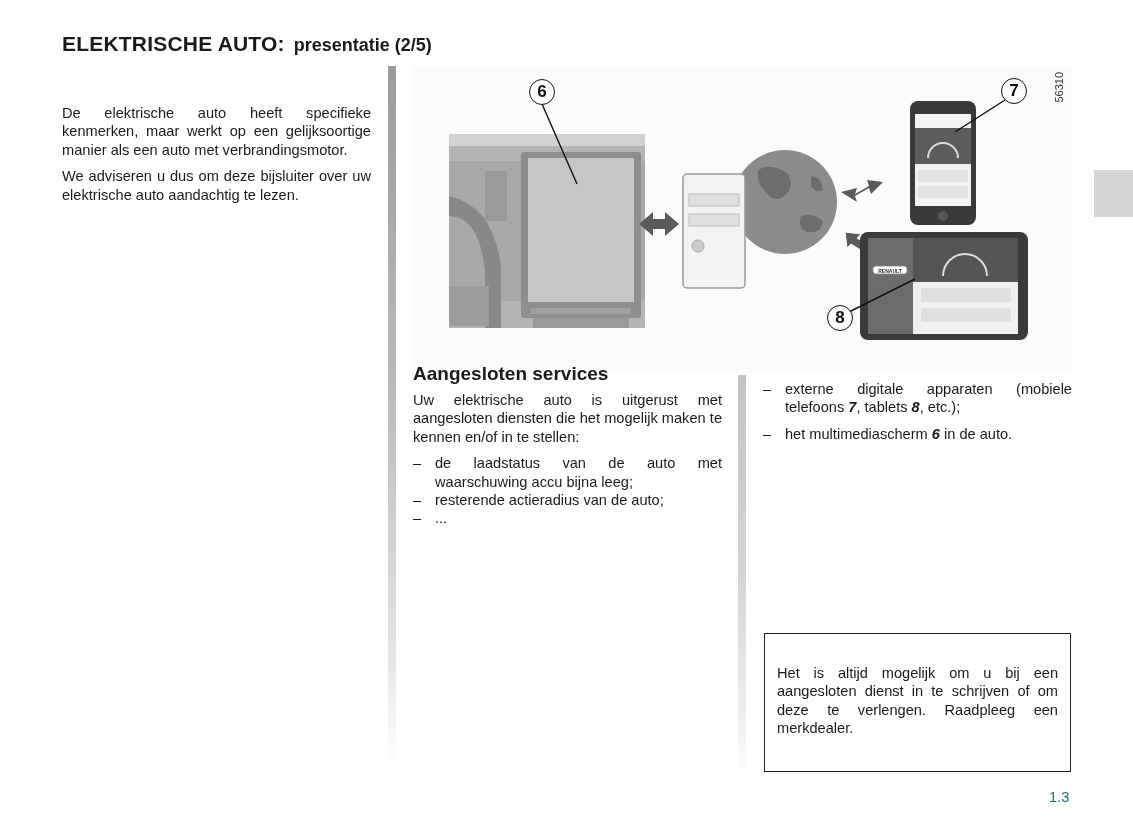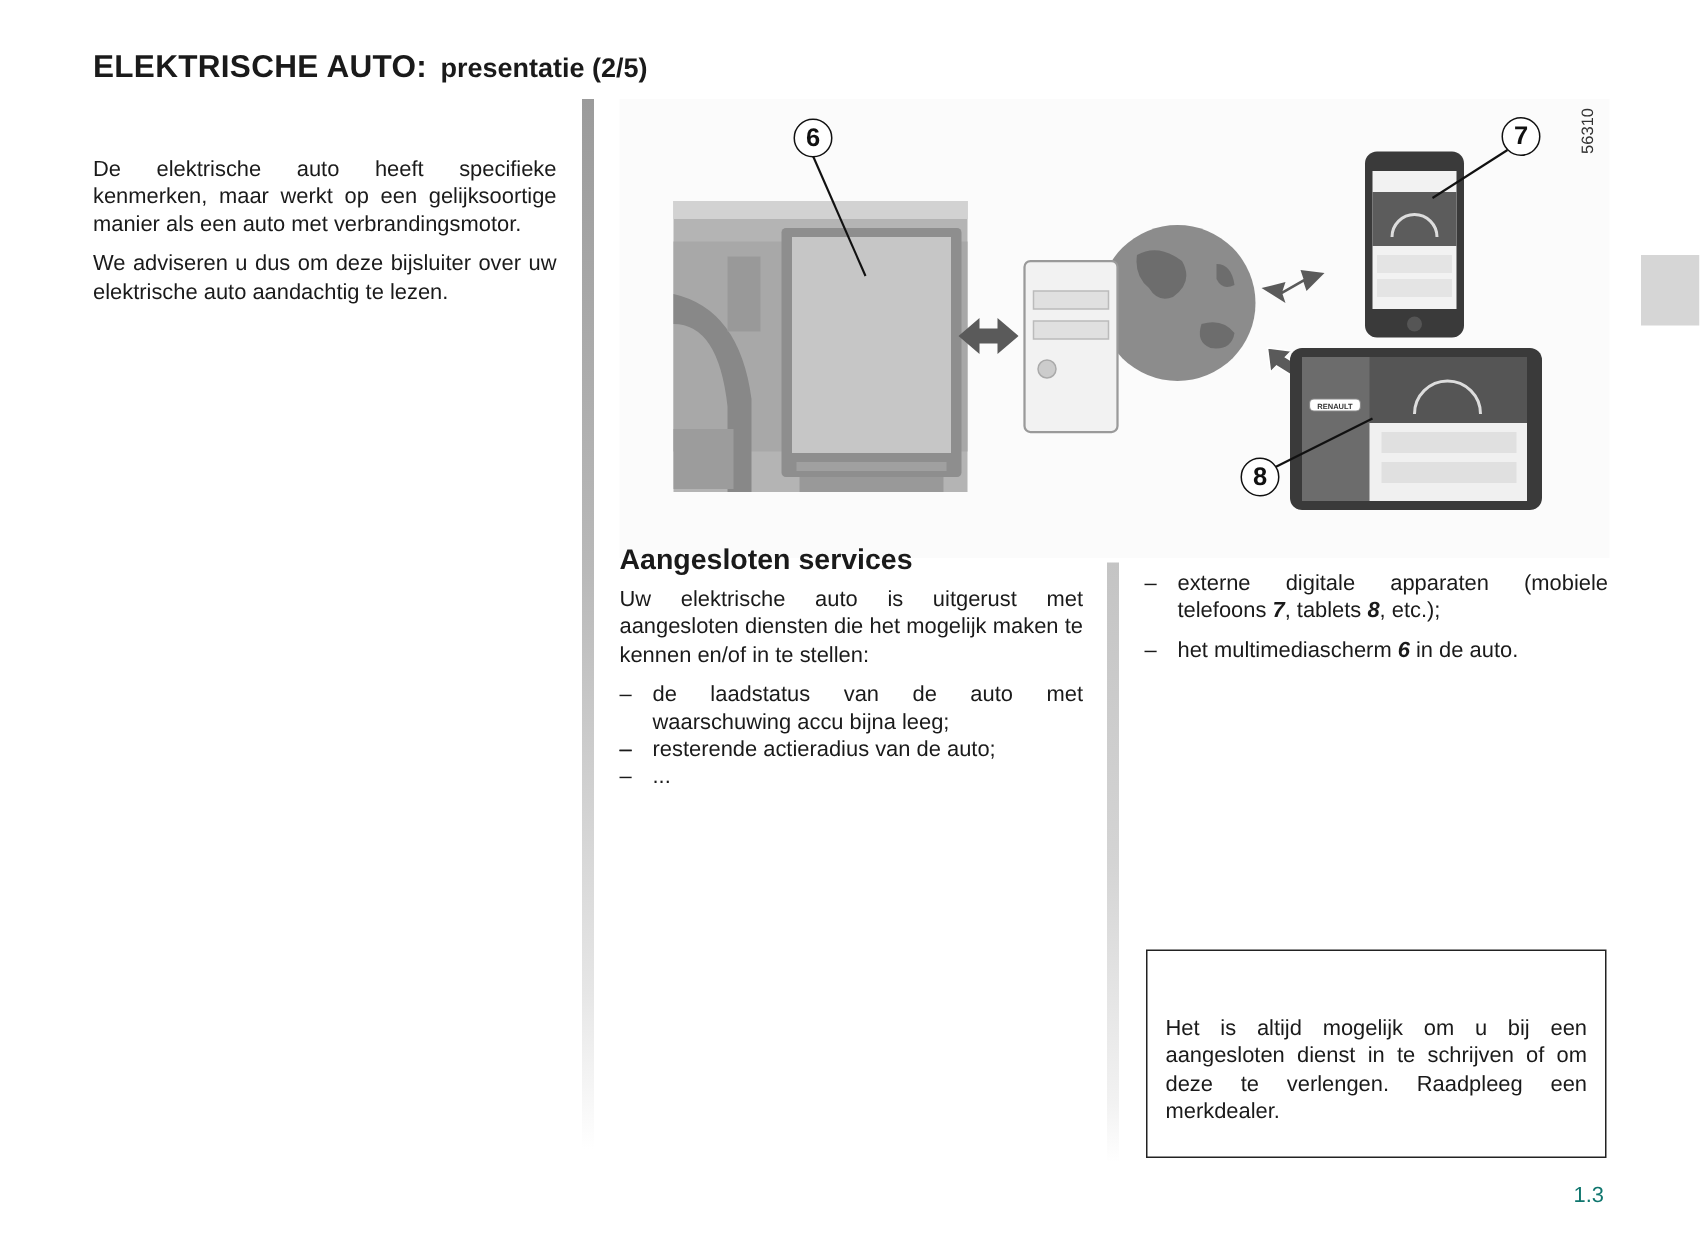--- a/index.html
+++ b/index.html
@@ -39,21 +39,21 @@
   }
   .dash { position:absolute; left:0; width:22px; }
   ul.dl { list-style:none; margin:0 0 8px 0; padding:0; }
   ul.dl li { position:relative; padding-left:22px; margin:0; }
   ul.dl.spaced li { margin-bottom:8px; }
   .mid-col { position:absolute; left:413px; top:362px; width:309px; }
   .section-title { font-size:19px; font-weight:bold; margin:0 0 5px 0; line-height:24px; }
   .right-col { position:absolute; left:763px; top:380px; width:309px; }
   .note-box {
     position:absolute; left:764px; top:633px; width:307px; height:139px;
-    border:1.5px solid #222; box-sizing:border-box; padding:43px 12px 0 12px;
+    border:1.5px solid #222; box-sizing:border-box; padding:30px 12px 0 12px;
     font-size:14.6px; line-height:18.4px; text-align:justify;
   }
   .side-tab { position:absolute; left:1094px; top:170px; width:39px; height:47px; background:#d6d6d6; }
   .page-num { position:absolute; left:1049px; top:789px; font-size:14.6px; color:#0f766e; }
   b.ref { font-style:italic; font-weight:bold; }
 </style>
 </head>
 <body>
 
 <h1 class="title">

